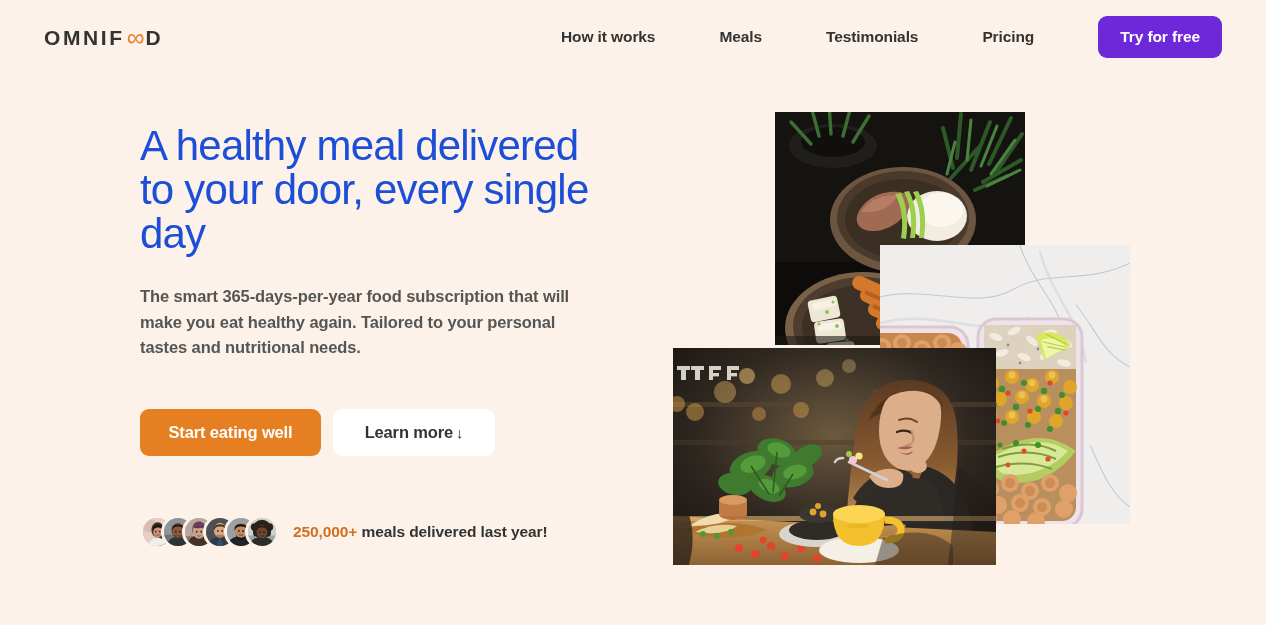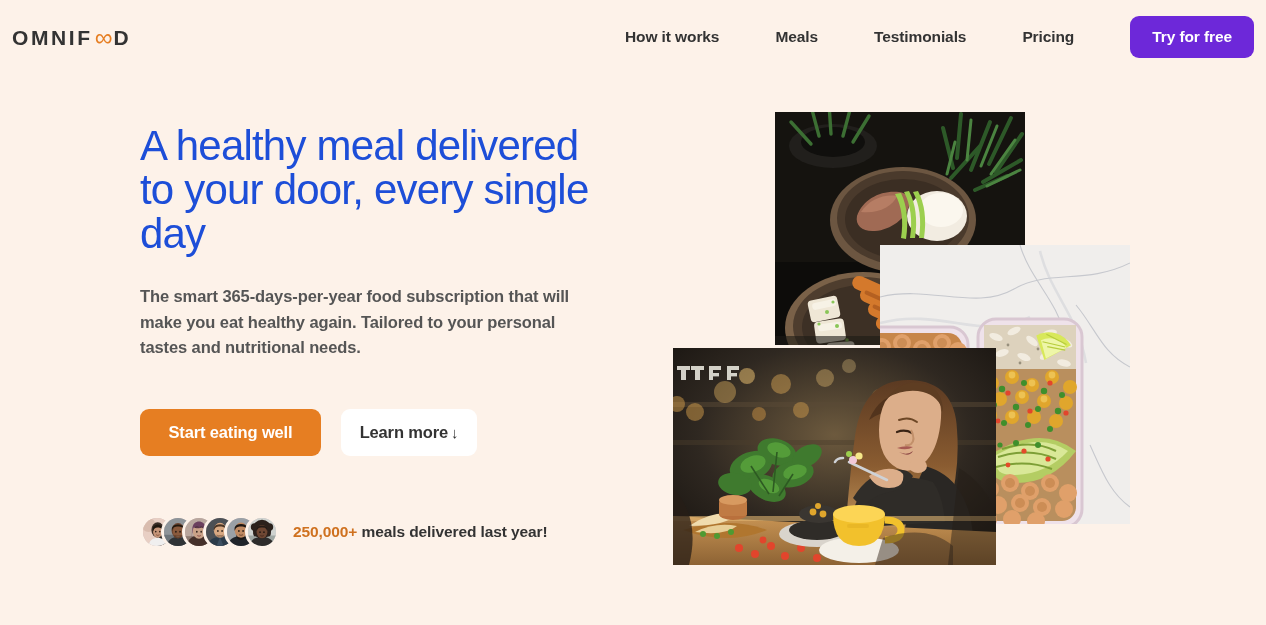--- a/index.html
+++ b/index.html
@@ -17,21 +17,21 @@
 
   
   .header {
     position: absolute;
     top: 0; left: 0;
     width: 1266px;
     height: 74px;
     display: flex;
     align-items: center;
     justify-content: space-between;
-    padding: 0 12px;
+    padding: 0 44px;
   }
   .logo {
     font-size: 21px;
     font-weight: 700;
     letter-spacing: 2.6px;
     color: #333;
     display: flex;
     align-items: center;
     line-height: 1;
     user-select: none;
@@ -41,21 +41,21 @@
     font-size: 25px;
     font-weight: 400;
     letter-spacing: 0;
     margin: 0 1px 0 2px;
     position: relative;
     top: 0px;
   }
   .nav {
     display: flex;
     align-items: center;
-    gap: 0px;
+    gap: 8px;
   }
   .nav-link {
     font-size: 15.5px;
     font-weight: 600;
     color: #333;
     text-decoration: none;
     padding: 0 28px;
     white-space: nowrap;
     letter-spacing: -0.1px;
   }
@@ -99,21 +99,21 @@
     font-size: 16.5px;
     line-height: 1.55;
     color: #555;
     width: 452px;
     font-weight: 700;
     letter-spacing: -0.1px;
   }
   .cta-row {
     display: flex;
     align-items: center;
-    gap: 20px;
+    gap: 12px;
     margin-top: 48px;
   }
   .btn {
     font-family: inherit;
     font-size: 16.5px;
     font-weight: 600;
     border: none;
     border-radius: 9px;
     padding: 14px 0;
     cursor: pointer;
@@ -122,21 +122,21 @@
     white-space: nowrap;
   }
   .btn-primary {
     background: #e67e22;
     color: #fff;
     width: 181px;
   }
   .btn-secondary {
     background: #fff;
     color: #333;
-    width: 136px;
+    width: 162px;
   }
   .btn-secondary .arrow {
     font-weight: 400;
     font-size: 15px;
     padding-left: 3px;
   }
 
   
   .delivered {
     display: flex;

